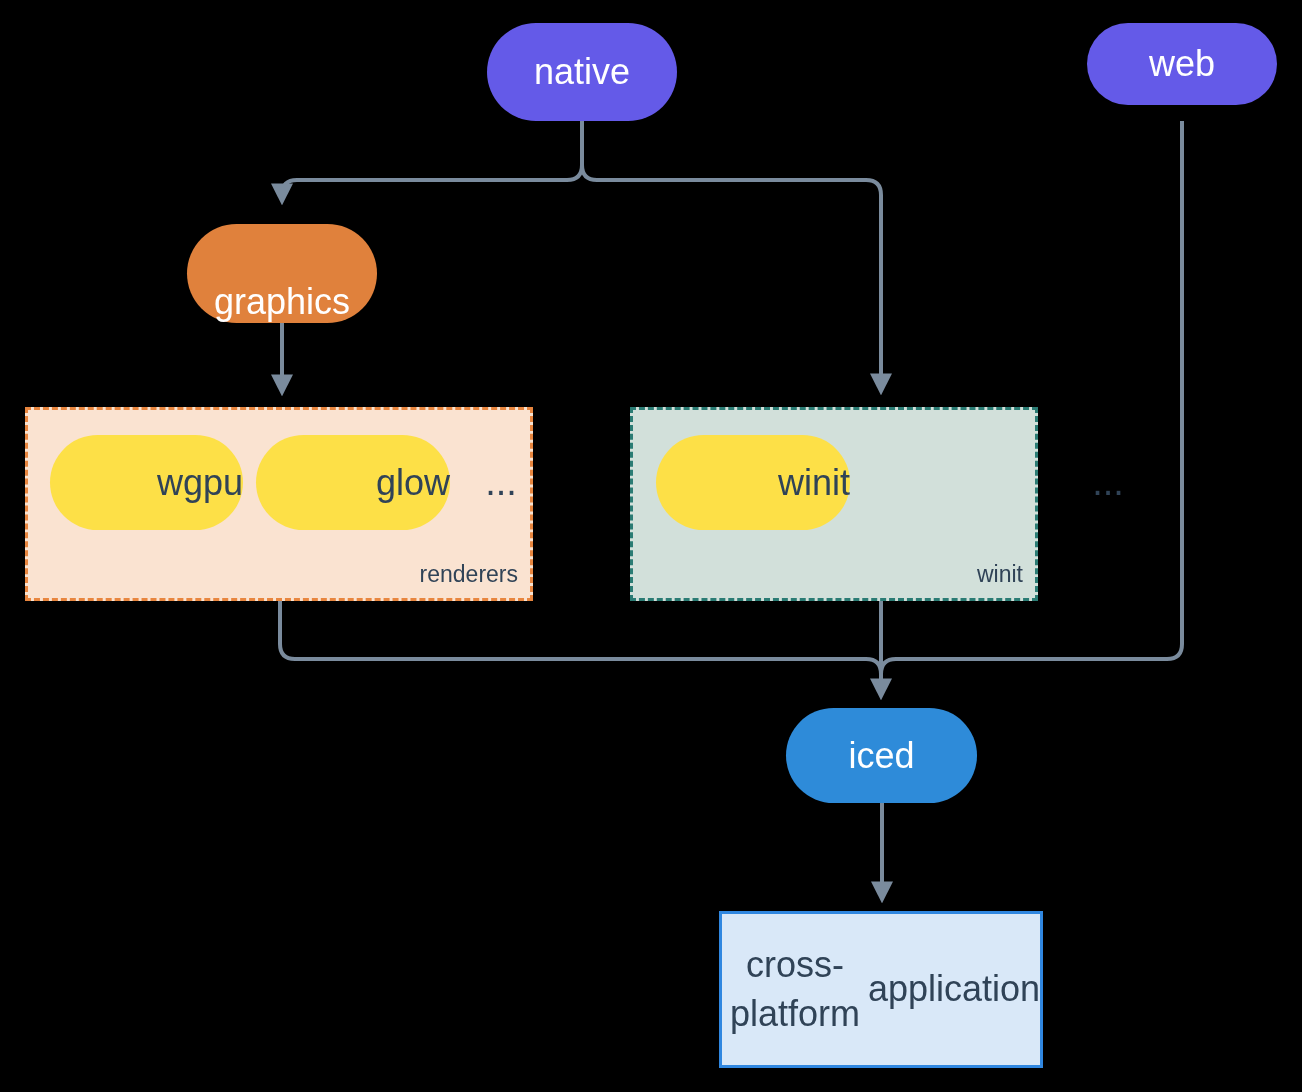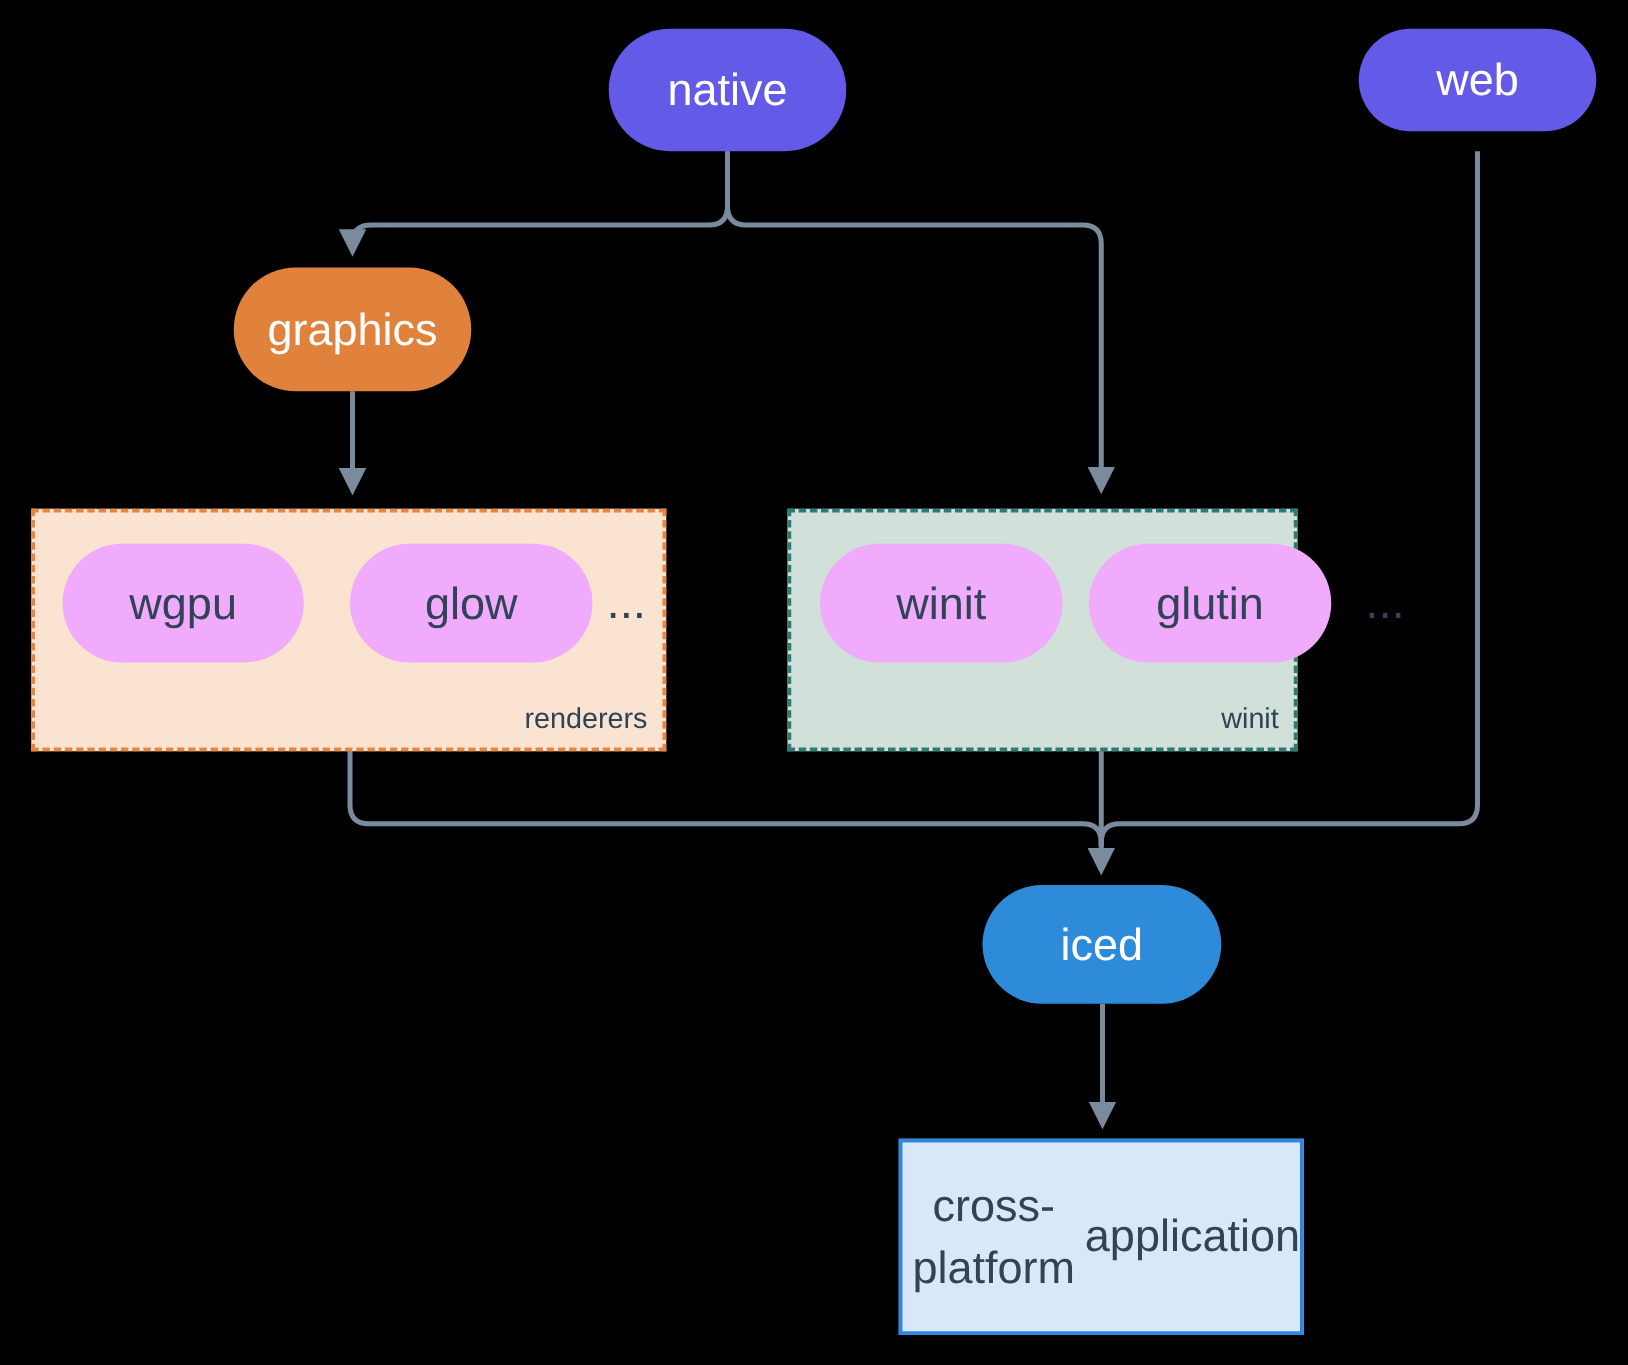--- a/index.html
+++ b/index.html
@@ -24,21 +24,21 @@
     border-radius: 999px;
     display: flex;
     align-items: center;
     justify-content: center;
     font-size: 36px;
     white-space: nowrap;
   }
   .pill-purple { background: var(--purple); color: #fff; }
   .pill-orange { background: var(--orange); color: #fff; }
   .pill-blue   { background: var(--blue);   color: #fff; }
-  .pill-white  { background: #f0abfc; color: var(--pill-text); }
+  .pill-white  { background: #fde047; color: var(--pill-text); justify-content: flex-end; }
 
   .group {
     position: absolute;
     box-sizing: border-box;
     border: 3px dashed;
   }
   .group-renderers { background: var(--renderers-bg); border-color: var(--renderers-border); }
   .group-shells    { background: var(--shells-bg);    border-color: var(--shells-border); }
   .group-label {
     position: absolute;
@@ -94,41 +94,38 @@
   </svg>
 
   <div class="pill pill-purple" style="left:487px; top:23px; width:190px; height:98px;">
     <span>native</span>
   </div>
 
   <div class="pill pill-purple" style="left:1087px; top:23px; width:190px; height:82px;">
     <span>web</span>
   </div>
 
-  <div class="pill pill-orange" style="left:187px; top:214px; width:190px; height:99px;">
+  <div class="pill pill-orange" style="left:187px; top:224px; width:190px; height:99px;align-items:flex-end;">
     <span>graphics</span>
   </div>
 
   <div class="group group-renderers" style="left:25px; top:407px; width:508px; height:194px;">
     <div class="pill pill-white" style="left:22px; top:25px; width:193px; height:95px;">
       <span>wgpu</span>
     </div>
-    <div class="pill pill-white" style="left:252px; top:25px; width:194px; height:95px;">
+    <div class="pill pill-white" style="left:228px; top:25px; width:194px; height:95px;">
       <span>glow</span>
     </div>
     <div class="dots" style="left:448px; top:25px;">...</div>
     <div class="group-label">renderers</div>
   </div>
 
   <div class="group group-shells" style="left:630px; top:407px; width:408px; height:194px;">
     <div class="pill pill-white" style="left:23px; top:25px; width:194px; height:95px;">
       <span>winit</span>
-    </div>
-    <div class="pill pill-white" style="left:238px; top:25px; width:194px; height:95px;">
-      <span>glutin</span>
     </div>
     <div class="dots" style="left:450px; top:25px;">...</div>
     <div class="group-label">winit</div>
   </div>
 
   <div class="pill pill-blue" style="left:786px; top:708px; width:191px; height:95px;text-align:center;">
     <span>iced</span>
   </div>
 
   <div class="app-box" style="left:719px; top:911px; width:324px; height:157px;">

